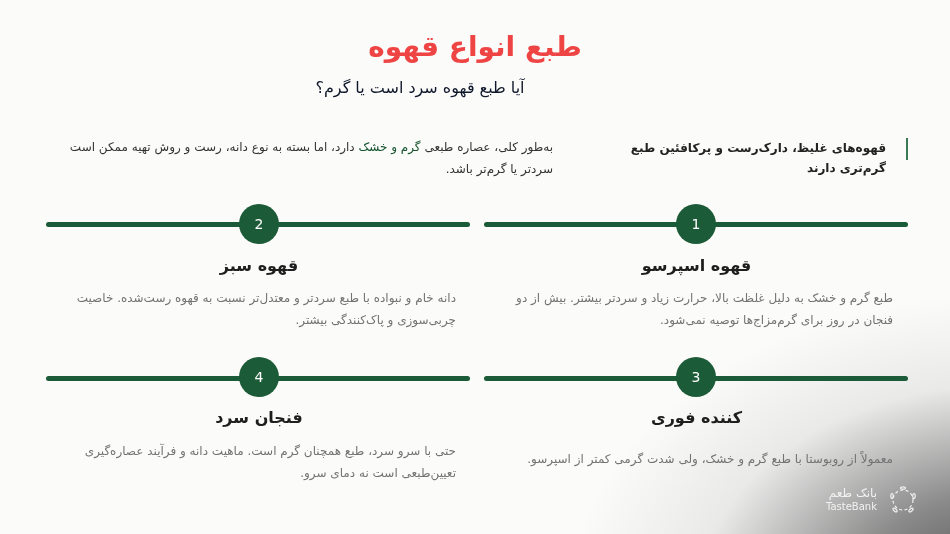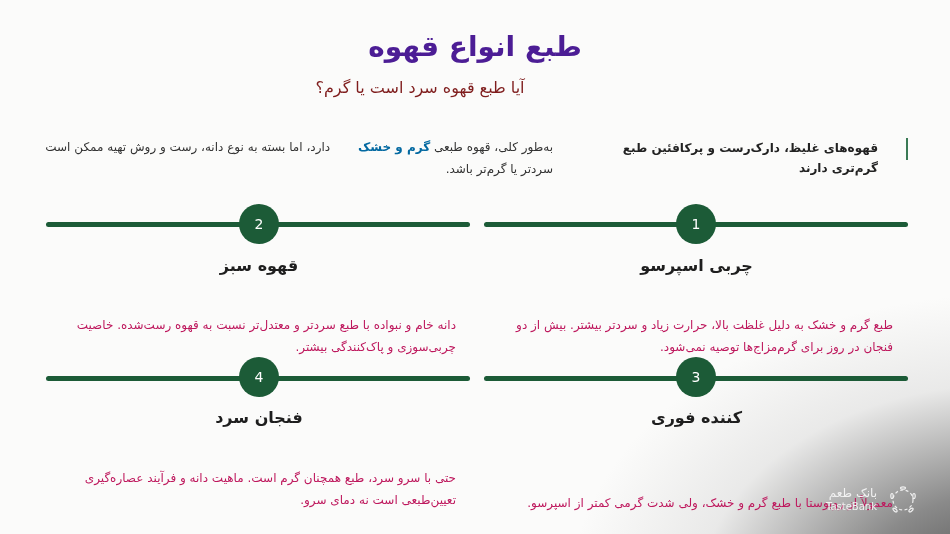--- a/index.html
+++ b/index.html
@@ -11,91 +11,91 @@
       color: #2a2a2a;
     }
     .bg-shade {
       position: absolute; inset: 0;
       background: radial-gradient(ellipse 520px 360px at 1010px 600px, rgba(60,60,60,0.95) 0%, rgba(110,110,110,0.8) 30%, rgba(200,200,200,0.35) 60%, rgba(250,250,250,0) 85%);
       pointer-events: none;
     }
     .title {
       position: absolute; top: 30px; left: 0; width: 950px;
       text-align: center; direction: rtl;
-      font-size: 28px; font-weight: bold; color: #4c1d95;
+      font-size: 28px; font-weight: bold; color: #ef4444;
     }
     .subtitle {
       position: absolute; top: 78px; left: 0; width: 840px;
       text-align: center; direction: rtl;
-      font-size: 16px; color: #7f1d1d;
+      font-size: 16px; color: #0f172a;
     }
     .intro-left {
       position: absolute; top: 136px; left: 45px; width: 508px;
       direction: rtl; text-align: right;
       font-size: 12px; line-height: 22px; color: #333;
     }
-    .intro-left .hl { color: #0369a1; font-weight: bold; margin-left: 24px; }
+    .intro-left .hl { color: #14532d; font-weight: normal; }
     .intro-right {
       position: absolute; top: 138px; left: 610px; width: 298px; height: 22px;
       direction: rtl; text-align: right;
       font-size: 12px; font-weight: bold; color: #222;
-      padding-right: 28px; line-height: 20px;
+      padding-right: 20px; line-height: 20px;
       border-right: 2px solid #3a7a55;
     }
     .line {
       position: absolute; height: 5px; background: #1c5b37; border-radius: 3px;
     }
     .badge {
       position: absolute; width: 40px; height: 40px; border-radius: 50%;
       background: #1c5b37; color: #fff; font-size: 14px;
       display: flex; align-items: center; justify-content: center;
     }
     .card-title {
       position: absolute; direction: rtl; text-align: center;
       font-size: 16px; font-weight: bold; color: #1e1e1e;
     }
     .card-desc {
       position: absolute; direction: rtl; 
-      font-size: 12px; line-height: 22px; color: #be185d; margin-top: 27px;
+      font-size: 12px; line-height: 22px; color: #737373;
     }
     .logo {
       position: absolute; left: 826px; top: 480px; width: 110px; height: 40px;
       display: flex; align-items: center; gap: 10px; color: #f2f2f2;
     }
     .logo-text { display: flex; flex-direction: column; align-items: flex-end; }
     .logo-fa { font-size: 12px; direction: rtl; line-height: 14px; }
     .logo-en { font-size: 10px; line-height: 14px; }
   </style>
 </head>
 <body>
 
 <div class="bg-shade"></div>
 
 <h1 class="title">طبع انواع قهوه</h1>
 <div class="subtitle">آیا طبع قهوه سرد است یا گرم؟</div>
 
 <div class="intro-left">
-  <span>به‌طور کلی، قهوه طبعی </span><span class="hl">گرم و خشک</span><span> دارد، اما بسته به نوع دانه، رست و روش تهیه ممکن است سردتر یا گرم‌تر باشد.</span>
+  <span>به‌طور کلی، عصاره طبعی </span><span class="hl">گرم و خشک</span><span> دارد، اما بسته به نوع دانه، رست و روش تهیه ممکن است سردتر یا گرم‌تر باشد.</span>
 </div>
 <div class="intro-right">قهوه‌های غلیظ، دارک‌رست و پرکافئین طبع گرم‌تری دارند</div>
 
 <div class="line" style="left:484px; top:222px; width:424px;"></div>
 <div class="badge" style="left:676px; top:204px;">1</div>
-<div class="card-title" style="left:500px; top:256px; width:393px;">چربی اسپرسو</div>
+<div class="card-title" style="left:500px; top:256px; width:393px;">قهوه اسپرسو</div>
 <div class="card-desc" style="left:505px; top:287px; width:388px;">طبع گرم و خشک به دلیل غلظت بالا، حرارت زیاد و سردتر بیشتر. بیش از دو فنجان در روز برای گرم‌مزاج‌ها توصیه نمی‌شود.</div>
 
 <div class="line" style="left:46px; top:222px; width:424px;"></div>
 <div class="badge" style="left:239px; top:204px;">2</div>
 <div class="card-title" style="left:62px; top:256px; width:394px;">قهوه سبز</div>
 <div class="card-desc" style="left:62px; top:287px; width:394px;">دانه خام و نبواده با طبع سردتر و معتدل‌تر نسبت به قهوه رست‌شده. خاصیت چربی‌سوزی و پاک‌کنندگی بیشتر.</div>
 
 <div class="line" style="left:484px; top:376px; width:424px;"></div>
 <div class="badge" style="left:676px; top:357px;">3</div>
 <div class="card-title" style="left:500px; top:408px; width:393px;">کننده فوری</div>
-<div class="card-desc" style="left:505px; top:465px; width:388px;">معمولاً از روبوستا با طبع گرم و خشک، ولی شدت گرمی کمتر از اسپرسو.</div>
+<div class="card-desc" style="left:505px; top:448px; width:388px;">معمولاً از روبوستا با طبع گرم و خشک، ولی شدت گرمی کمتر از اسپرسو.</div>
 
 <div class="line" style="left:46px; top:376px; width:424px;"></div>
 <div class="badge" style="left:239px; top:357px;">4</div>
 <div class="card-title" style="left:62px; top:408px; width:394px;">فنجان سرد</div>
 <div class="card-desc" style="left:62px; top:440px; width:394px;">حتی با سرو سرد، طبع همچنان گرم است. ماهیت دانه و فرآیند عصاره‌گیری تعیین‌طبعی است نه دمای سرو.</div>
 
 <div class="logo">
   <div class="logo-text">
     <span class="logo-fa">بانک طعم</span>
     <span class="logo-en">TasteBank</span>

